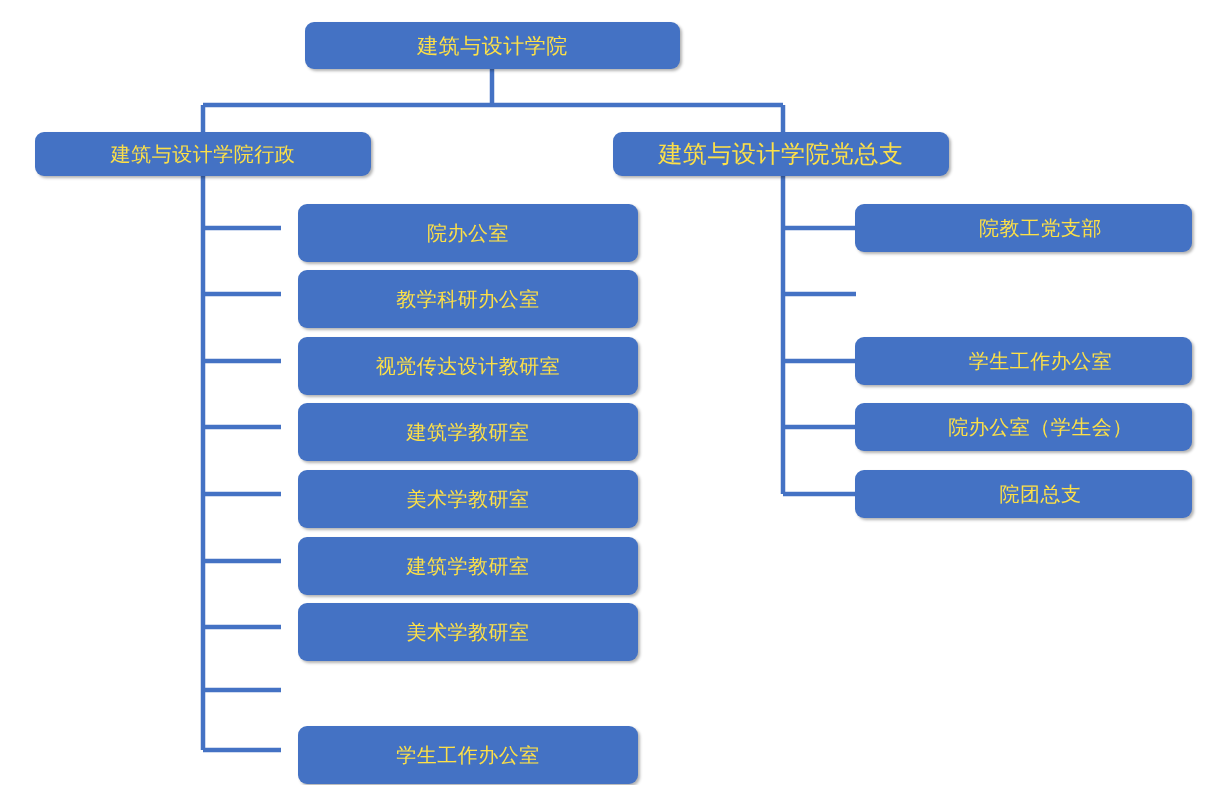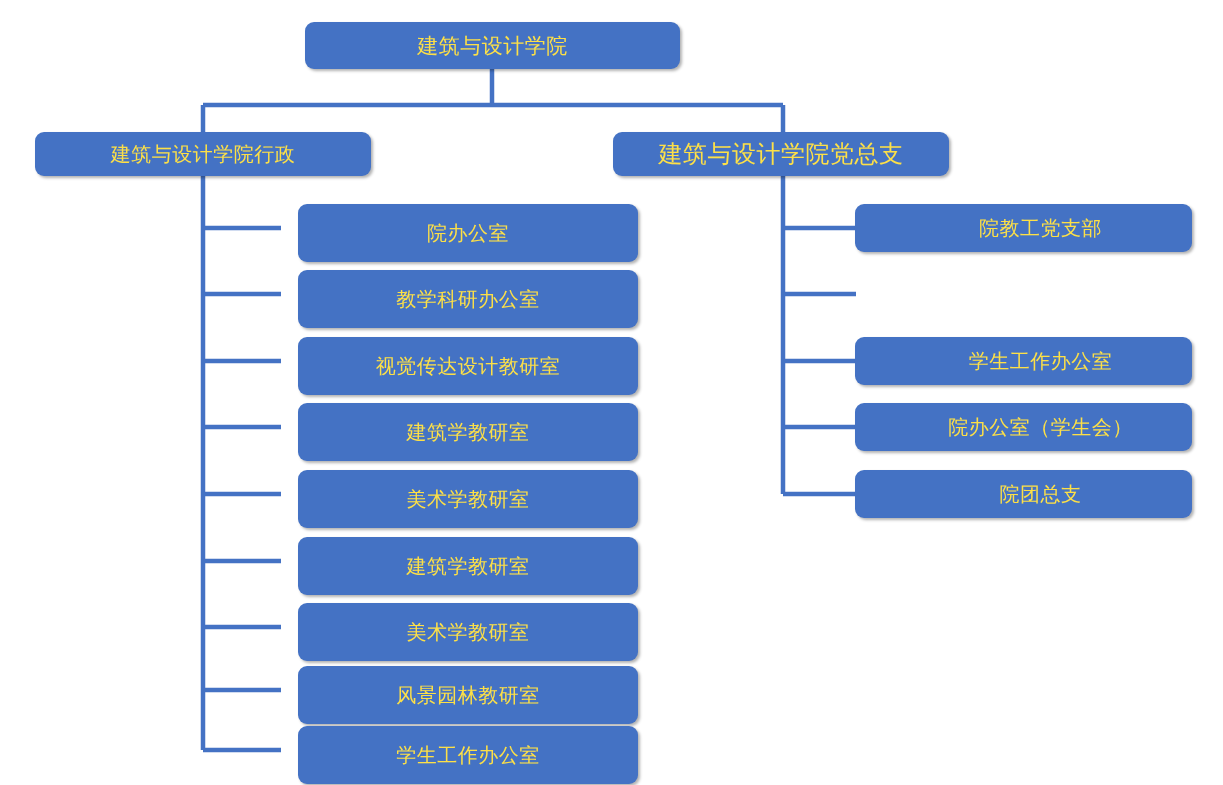--- a/index.html
+++ b/index.html
@@ -120,21 +120,20 @@
 
   <div class="node node-branch-right">建筑与设计学院党总支</div>
 
   <div class="node node-leaf-left" style="top:204px">院办公室</div>
   <div class="node node-leaf-left" style="top:270px">教学科研办公室</div>
   <div class="node node-leaf-left" style="top:337px">视觉传达设计教研室</div>
   <div class="node node-leaf-left" style="top:403px">建筑学教研室</div>
   <div class="node node-leaf-left" style="top:470px">美术学教研室</div>
   <div class="node node-leaf-left" style="top:537px">建筑学教研室</div>
   <div class="node node-leaf-left" style="top:603px">美术学教研室</div>
-  <div class="node node-leaf-left" style="top:666px">风景园林教研室</div>
   <div class="node node-leaf-left" style="top:726px">学生工作办公室</div>
 
   <div class="node node-leaf-right" style="top:204px">院教工党支部</div>
   <div class="node node-leaf-right" style="top:337px">学生工作办公室</div>
   <div class="node node-leaf-right" style="top:403px">院办公室（学生会）</div>
   <div class="node node-leaf-right" style="top:470px">院团总支</div>
 
 </div>
 
 </body></html>

